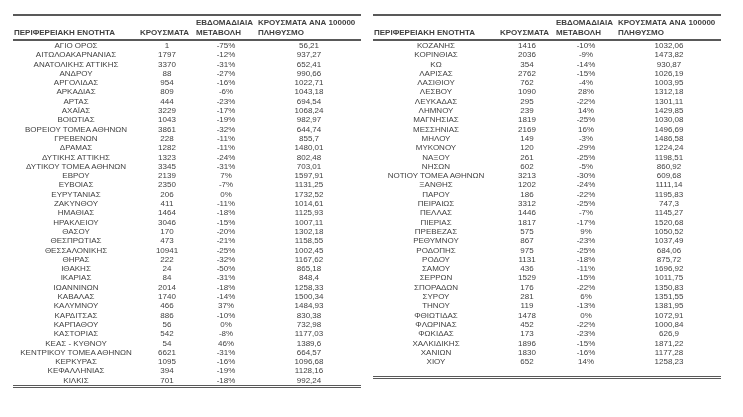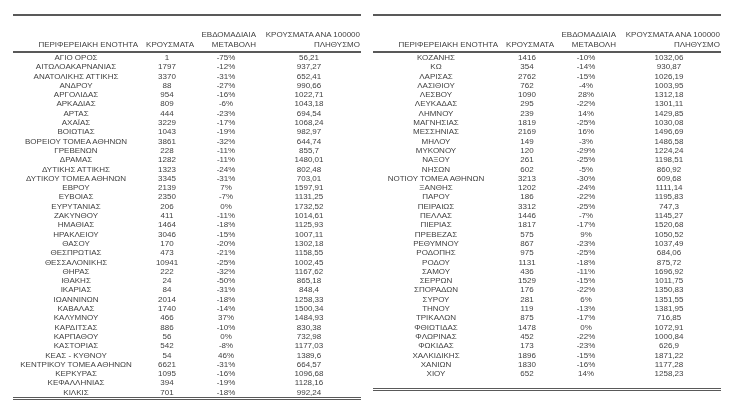--- a/index.html
+++ b/index.html
@@ -28,27 +28,27 @@
   table.stats-table col.c-region { width: 126px; }
   table.stats-table col.c-cases  { width: 56px; }
   table.stats-table col.c-change { width: 62px; }
   table.stats-table col.c-per100 { width: 104px; }
 
   table.stats-table thead {
     border-top: 2px solid #595959;
     border-bottom: 2px solid #595959;
   }
   table.stats-table th {
-    font-weight: normal;
+    font-weight: bold;
     font-size: 8px;
     line-height: 9.5px;
     color: #3f3f3f;
-    text-align: right;
+    text-align: left;
     vertical-align: bottom;
-    padding: 14px 1px 2px 1px;
+    padding: 2px 1px 2px 1px;
   }
   table.stats-table td {
     font-size: 8px;
     line-height: 9.3px;
     height: 9.3px;
     color: #3f3f3f;
     text-align: center;
     vertical-align: middle;
     padding: 0 1px;
     white-space: nowrap;
@@ -316,20 +316,26 @@
         </tr>
       </thead>
       <tbody>
         <tr>
           <td>ΚΟΖΑΝΗΣ</td>
           <td>1416</td>
           <td>-10%</td>
           <td>1032,06</td>
         </tr>
         <tr>
+          <td>ΚΟΡΙΝΘΙΑΣ</td>
+          <td>2036</td>
+          <td>-9%</td>
+          <td>1473,82</td>
+        </tr>
+        <tr>
           <td>ΚΩ</td>
           <td>354</td>
           <td>-14%</td>
           <td>930,87</td>
         </tr>
         <tr>
           <td>ΛΑΡΙΣΑΣ</td>
           <td>2762</td>
           <td>-15%</td>
           <td>1026,19</td>
@@ -476,26 +482,20 @@
           <td>ΣΥΡΟΥ</td>
           <td>281</td>
           <td>6%</td>
           <td>1351,55</td>
         </tr>
         <tr>
           <td>ΤΗΝΟΥ</td>
           <td>119</td>
           <td>-13%</td>
           <td>1381,95</td>
-        </tr>
-        <tr>
-          <td>ΤΡΙΚΑΛΩΝ</td>
-          <td>875</td>
-          <td>-17%</td>
-          <td>716,85</td>
         </tr>
         <tr>
           <td>ΦΘΙΩΤΙΔΑΣ</td>
           <td>1478</td>
           <td>0%</td>
           <td>1072,91</td>
         </tr>
         <tr>
           <td>ΦΛΩΡΙΝΑΣ</td>
           <td>452</td>

